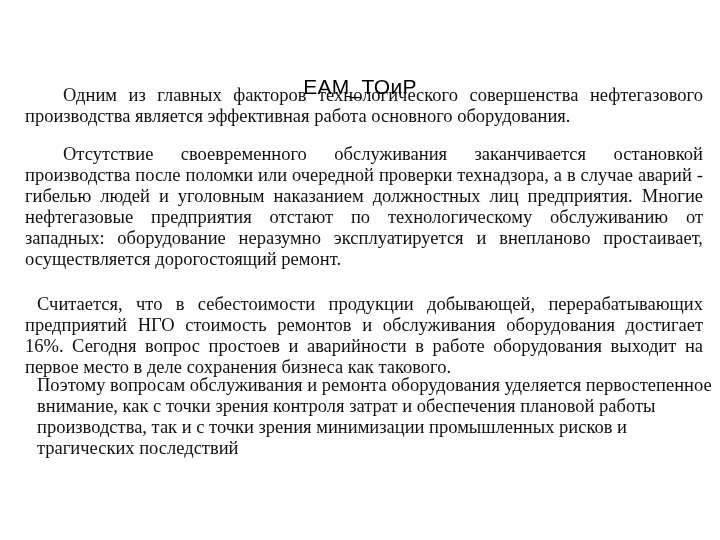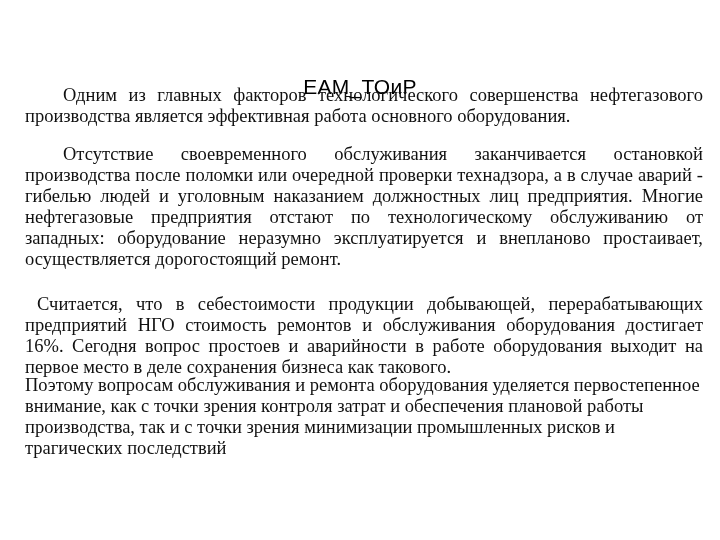--- a/index.html
+++ b/index.html
@@ -44,21 +44,21 @@
     }
     .indent {
       text-indent: 38px;
     }
     .indent-small {
       text-indent: 12px;
     }
     #p1 { top: 61px; }
     #p2 { top: 120px; }
     #p3 { top: 270px; }
-    #p4 { top: 375px; text-align: left; }
+    #p4 { top: 375px; text-align: left; margin-left: 12px; }
   </style>
 </head>
 <body>
 
 <div>
   <div class="slide-title">ЕАМ_ТОиР</div>
 
   <div class="body-text" id="p1">
     <p class="para last-left indent">Одним из главных факторов технологического совершенства нефтегазового производства является эффективная работа основного оборудования.</p>
   </div>

